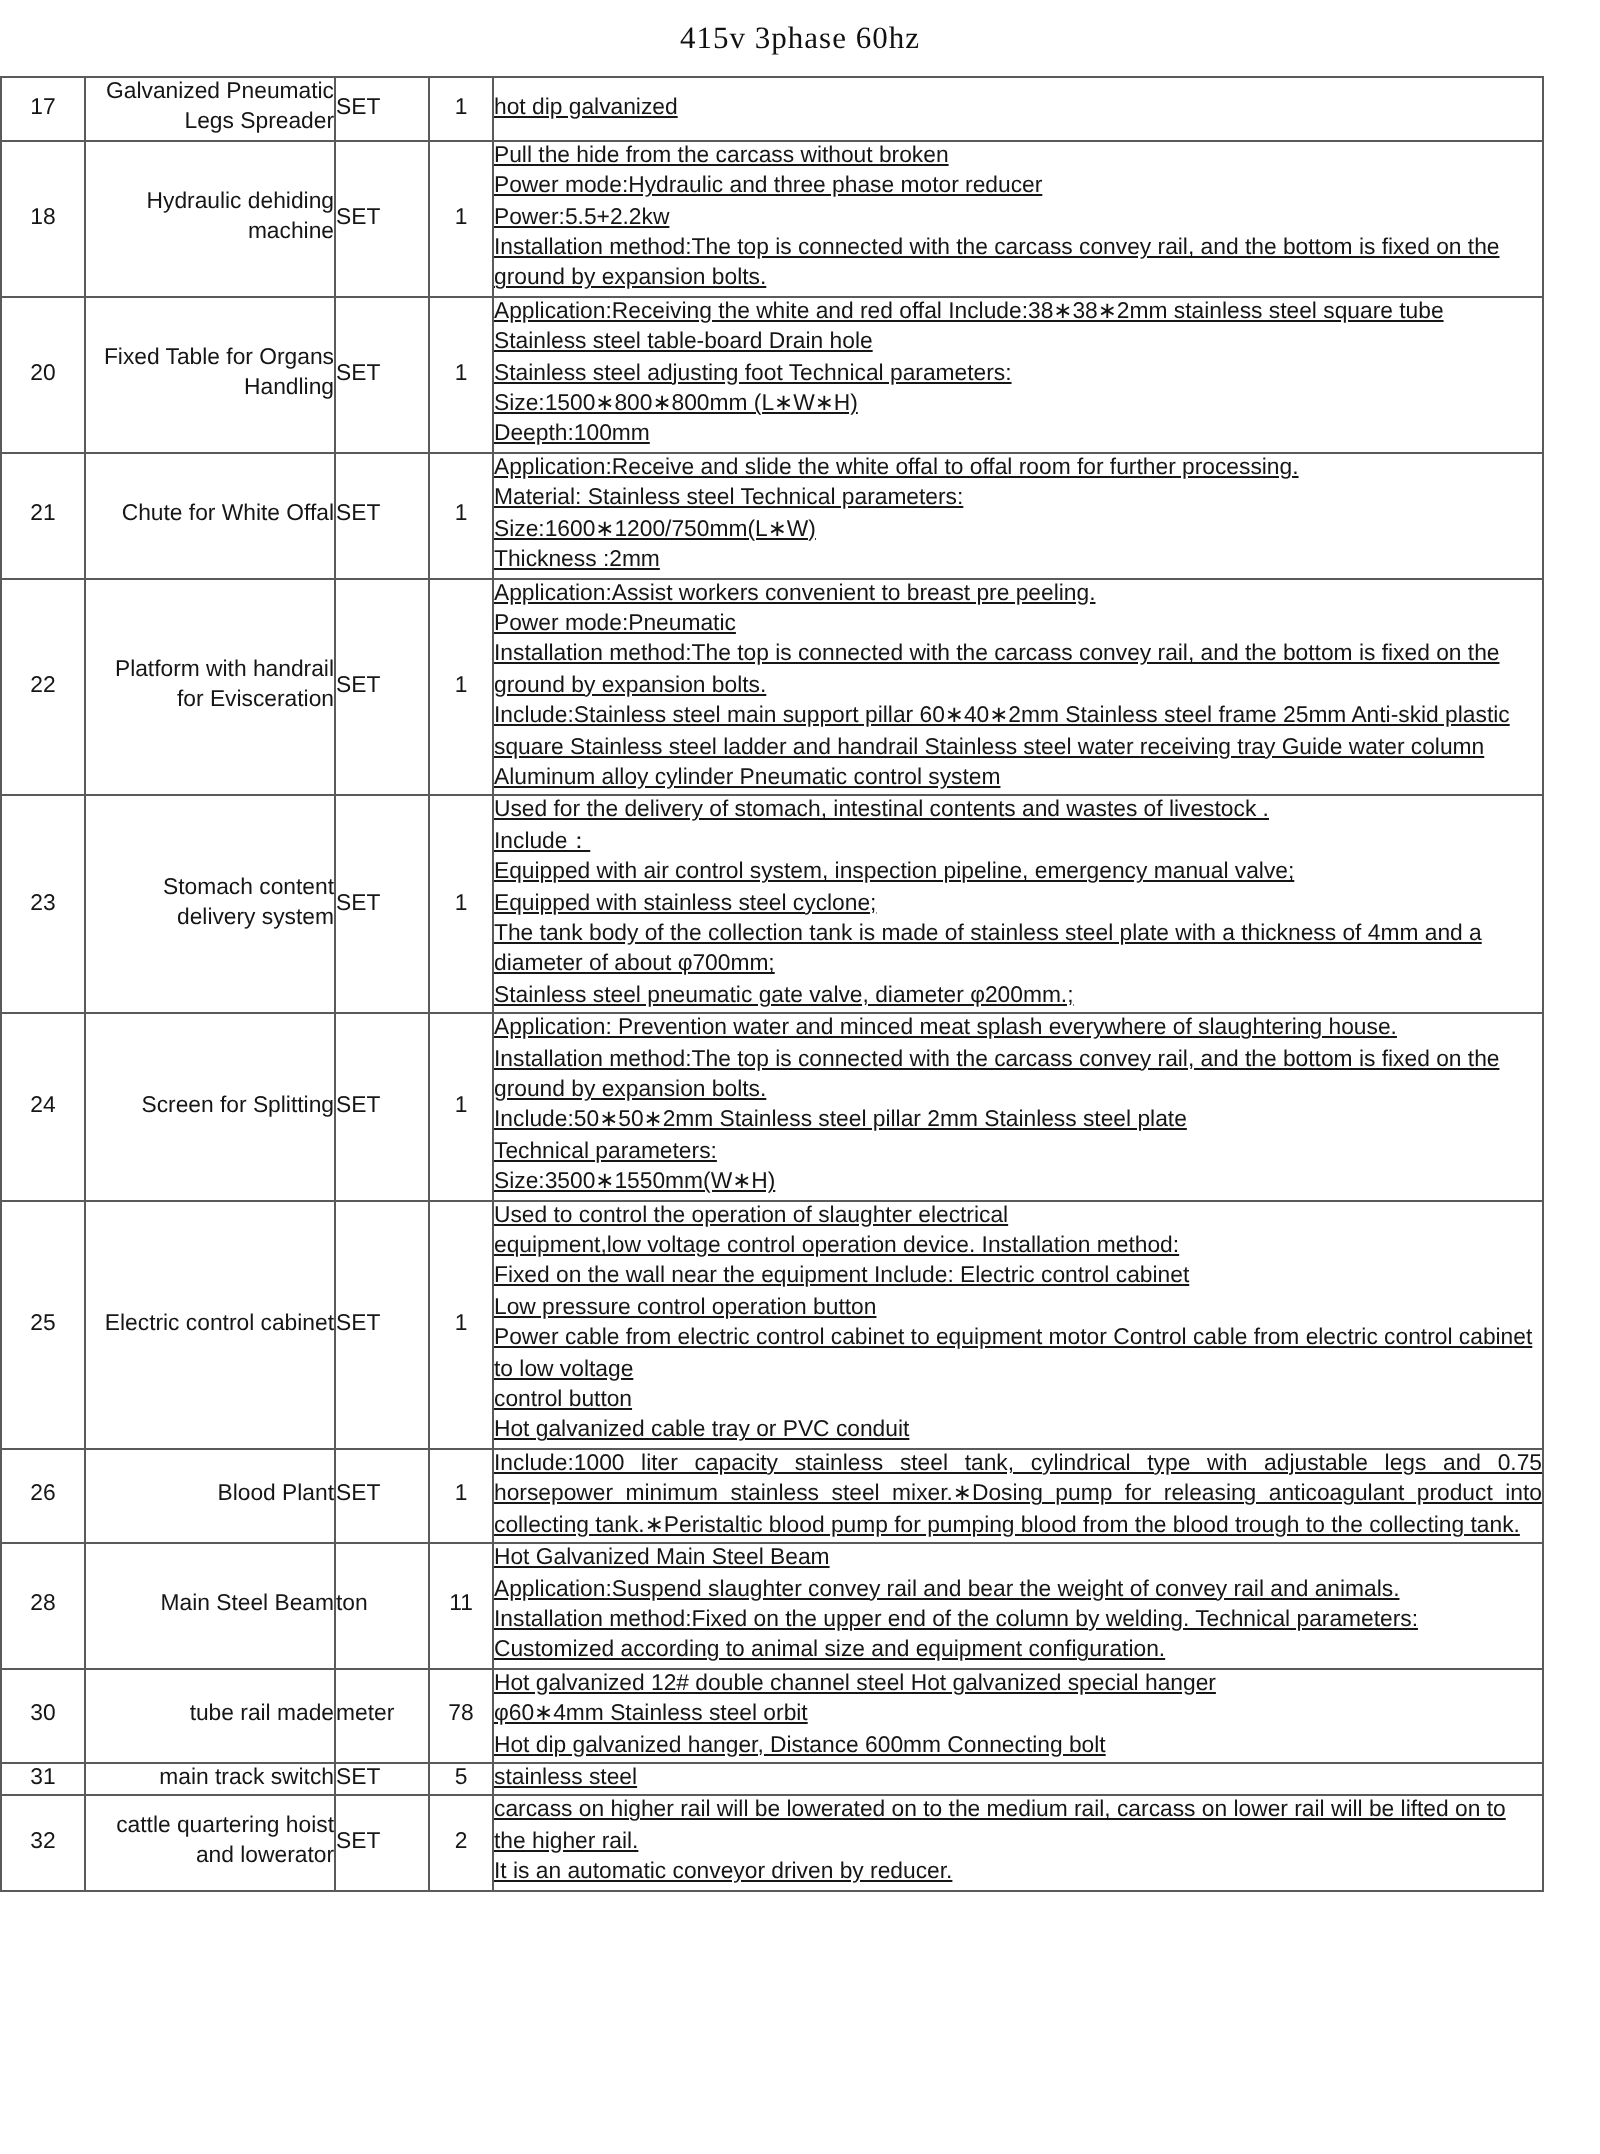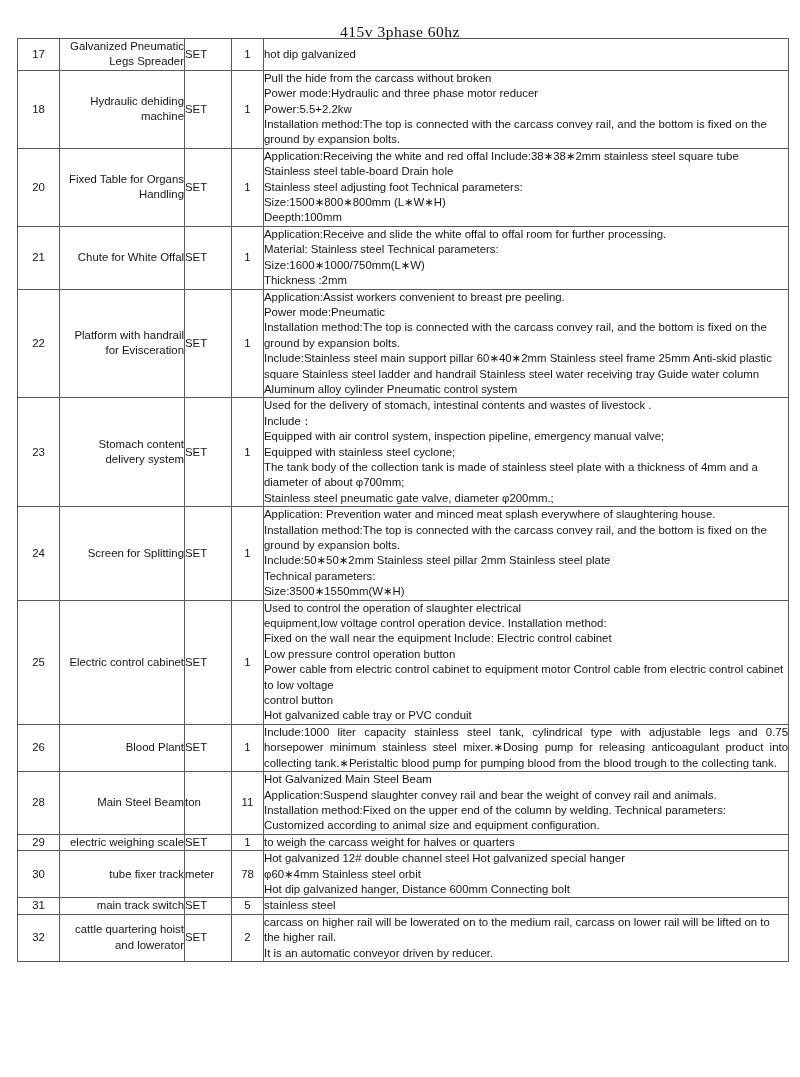--- a/index.html
+++ b/index.html
@@ -17,33 +17,33 @@
   #page {
     position: relative;
     width: 800px;
     height: 1077px;
     box-sizing: border-box;
   }
   #doc-title {
     font-family: "Liberation Serif", serif;
     font-size: 15.5px;
     text-align: center;
-    padding-top: 22px;
+    padding-top: 10px;
     padding-bottom: 0px;
     letter-spacing: 0.5px;
     color: #111;
     line-height: 20px;
     height: 26px;
     box-sizing: border-box;
   }
   #spec-table {
     border-collapse: collapse;
     table-layout: fixed;
     width: 766px;
-    margin-left: 17px;
+    margin-left: 0;
     margin-top: 12px;
     border: 1.6px solid #4a4a4a;
   }
   #spec-table td {
     border: 1.1px solid #5a5a5a;
     padding: 0;
     vertical-align: middle;
     font-size: 11.4px;
     line-height: 15.4px;
     color: #161616;
@@ -63,20 +63,21 @@
   td.c-qty {
     width: 31px;
     text-align: center;
   }
   td.c-desc {
     width: 524px;
     text-align: left;
     vertical-align: middle;
     padding: 1px 2px 1px 4px;
     white-space: pre-line;
+    text-decoration: underline;
   }
   td.c-desc.justify {
     text-align: justify;
     text-justify: inter-word;
   }
 </style>
 </head>
 <body>
 
 <div id="page">
@@ -113,21 +114,21 @@
 Size:1500∗800∗800mm (L∗W∗H)
 Deepth:100mm</td>
         </tr>
         <tr>
           <td class="c-no">21</td>
           <td class="c-name">Chute for White Offal</td>
           <td class="c-unit">SET</td>
           <td class="c-qty">1</td>
           <td class="c-desc">Application:Receive and slide the white offal to offal room for further processing.
 Material: Stainless steel Technical parameters:
-Size:1600∗1000/750mm(L∗W)
+Size:1600∗1200/750mm(L∗W)
 Thickness :2mm</td>
         </tr>
         <tr>
           <td class="c-no">22</td>
           <td class="c-name">Platform with handrail for Evisceration</td>
           <td class="c-unit">SET</td>
           <td class="c-qty">1</td>
           <td class="c-desc">Application:Assist workers convenient to breast pre peeling.
 Power mode:Pneumatic
 Installation method:The top is connected with the carcass convey rail, and the bottom is fixed on the ground by expansion bolts.
@@ -180,29 +181,22 @@
         <tr>
           <td class="c-no">28</td>
           <td class="c-name">Main Steel Beam</td>
           <td class="c-unit">ton</td>
           <td class="c-qty">11</td>
           <td class="c-desc">Hot Galvanized Main Steel Beam
 Application:Suspend slaughter convey rail and bear the weight of convey rail and animals.
 Installation method:Fixed on the upper end of the column by welding. Technical parameters: Customized according to animal size and equipment configuration.</td>
         </tr>
         <tr>
-          <td class="c-no">29</td>
-          <td class="c-name">electric weighing scale</td>
-          <td class="c-unit">SET</td>
-          <td class="c-qty">1</td>
-          <td class="c-desc">to weigh the carcass weight for halves or quarters</td>
-        </tr>
-        <tr>
           <td class="c-no">30</td>
-          <td class="c-name">tube fixer track</td>
+          <td class="c-name">tube rail made</td>
           <td class="c-unit">meter</td>
           <td class="c-qty">78</td>
           <td class="c-desc">Hot galvanized 12# double channel steel Hot galvanized special hanger
 φ60∗4mm Stainless steel orbit
 Hot dip galvanized hanger, Distance 600mm Connecting bolt</td>
         </tr>
         <tr>
           <td class="c-no">31</td>
           <td class="c-name">main track switch</td>
           <td class="c-unit">SET</td>

